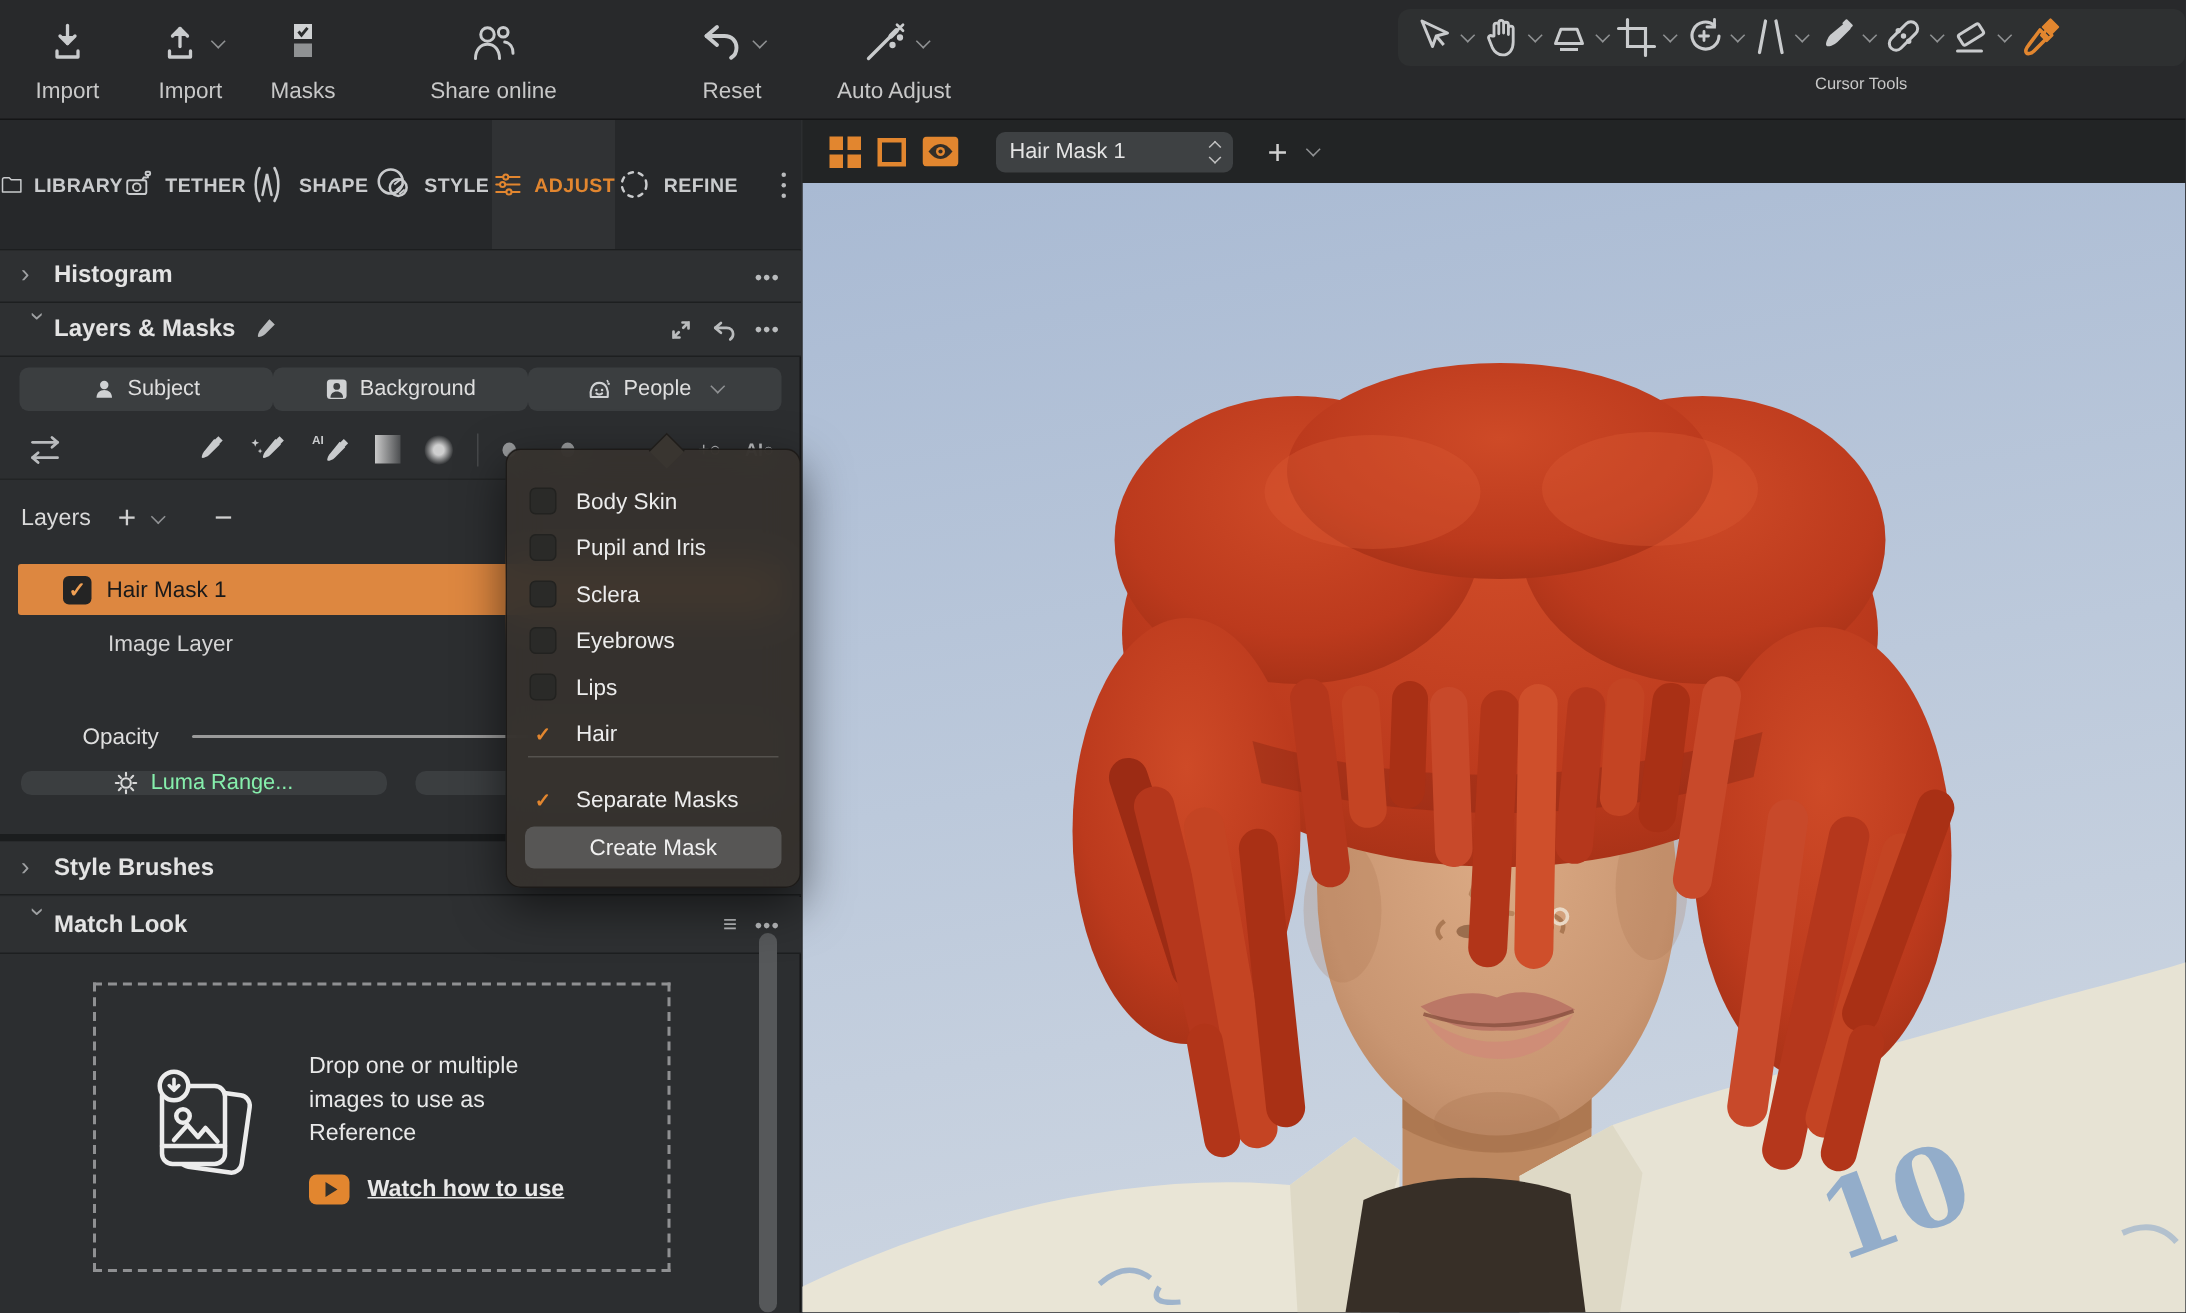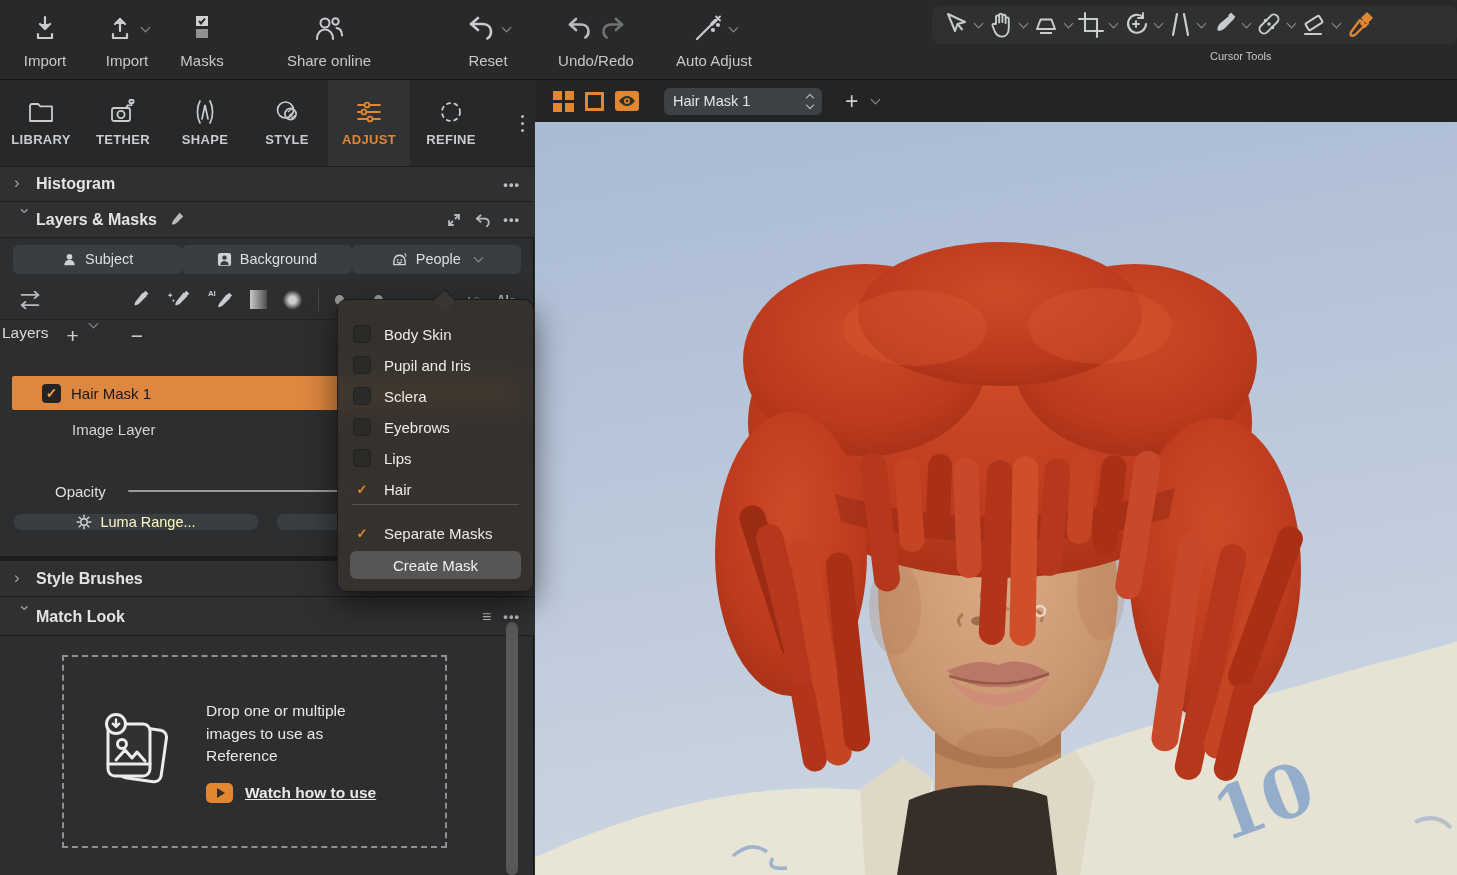--- a/index.html
+++ b/index.html
@@ -13,49 +13,49 @@
   .tb-tool .ic{height:46px;display:flex;align-items:center;justify-content:center;gap:4px}
   .tb-tool .lbl{white-space:nowrap}
   .chev{width:7px;height:7px;border-right:1.6px solid #8f9193;border-bottom:1.6px solid #8f9193;transform:rotate(45deg);display:inline-block;margin-left:3px;margin-top:-4px}
   .cursor-tools{position:absolute;right:0;top:6px;width:525px}
   .ct-row{display:flex;align-items:center;gap:5px;background:#2e3031;border-radius:8px;padding:4px 0 4px 10px;margin-right:0}
   .ct-item{display:flex;align-items:center;gap:2px}
   .ct-label{color:#c8c8c8;font-size:11px;margin-top:6px;margin-left:278px}
   
   .panel{position:absolute;left:0;top:80px;width:534px;height:795px;background:#2c2e30;border-right:1px solid #161718;z-index:10}
   .tabs{position:absolute;left:0;top:0;width:534px;height:87px;background:#26282a;display:flex;align-items:stretch;border-bottom:1px solid #1c1e1f}
-  .tab{width:82px;display:flex;flex-direction:column;align-items:center;justify-content:center;gap:7px;color:#c9cbcd;font-size:13px;font-weight:700;letter-spacing:.3px}
+  .tab{width:82px;display:flex;align-items:center;justify-content:center;gap:7px;color:#c9cbcd;font-size:13px;font-weight:700;letter-spacing:.3px}
   .tab.active{background:#303234;color:#e2862f}
   .tabs-menu{margin-left:auto;display:flex;align-items:center;padding-right:10px;color:#b9bbbd;font-size:18px;letter-spacing:0;line-height:6px}
   .tabs-menu .dots{display:flex;flex-direction:column;gap:4px}
   .tabs-menu .dots i{width:3px;height:3px;border-radius:50%;background:#b9bbbd;display:block}
   .sec-hdr{position:absolute;left:0;width:534px;height:35px;display:flex;align-items:center;padding:0 14px;border-bottom:1px solid #1d1f20;background:#2e3032;color:#e3e3e3;font-size:16px;font-weight:700}
   .sec-hdr .arrow{color:#9fa1a3;font-size:17px;font-weight:400;width:22px;display:inline-block}
   .arrow-right{display:inline-block;transform:translateY(-1px)}
   .arrow-down{display:inline-block;transform:rotate(90deg) translateX(-1px)}
   .hdr-right{margin-left:auto;display:flex;align-items:center;gap:12px;color:#b9bbbd}
   .dots3{font-size:13px;letter-spacing:1px;color:#b9bbbd}
   .mask-btn-row{position:absolute;left:0;top:158px;width:534px;height:42px;display:flex;align-items:center;padding:0 13px}
   .mask-btn{flex:1;height:29px;background:#3b3e40;border-radius:6px;display:flex;align-items:center;justify-content:center;gap:8px;color:#dedede;font-size:14.5px}
   .icon-row{position:absolute;left:0;top:200px;width:534px;height:40px;display:flex;align-items:center;gap:16px;padding:0 18px;border-bottom:1px solid #222425}
   .grad-sq{width:19px;height:19px;background:linear-gradient(90deg,#c9c9c9,#4c4e50)}
   .soft-circle{width:20px;height:20px;border-radius:50%;background:radial-gradient(circle,#cfcfcf 25%,rgba(207,207,207,0) 72%)}
   .vsep{width:1px;height:22px;background:#46484a}
   .dim-dot{width:10px;height:10px;border-radius:50%;background:#97999b}
-  .layers-bar{position:absolute;left:0;top:244px;width:534px;height:44px;display:flex;color:#d9d9d9;font-size:15.5px;padding:0 2px;gap:8px}
+  .layers-bar{position:absolute;left:0;top:244px;width:534px;height:44px;display:flex;align-items:center;color:#d9d9d9;font-size:15.5px;padding:0 14px;gap:8px}
   .plus{font-size:21px;color:#cfcfcf;margin-left:10px}
   .minus{font-size:21px;color:#cfcfcf;margin-left:26px}
   .layer-selected{position:absolute;left:12px;top:296px;width:508px;height:34px;background:#dd8740;border-radius:2px;display:flex;align-items:center;padding:0 10px;gap:10px}
   .layer-selected .name{color:#191919;font-size:15px}
   .cb{width:19px;height:19px;border-radius:4px;background:#242424;display:flex;align-items:center;justify-content:center;color:#f0a054;font-size:14px;font-weight:700;margin-left:20px}
   .layer-row{position:absolute;left:12px;top:334px;width:508px;height:30px;display:flex;align-items:center;padding-left:60px;color:#d4d4d4;font-size:15px}
   .opacity-row{position:absolute;left:0;top:398px;width:534px;height:26px;display:flex;align-items:center;padding-left:55px;color:#dedede;font-size:15px}
   .opacity-row .slider{flex:1;height:2px;background:#9a9a9a;margin:0 16px 0 22px;border-radius:1px;position:relative}
   .btn-row{position:absolute;left:0;top:434px;width:534px;height:30px;display:flex;gap:19px;padding:0 14px}
-  .panel-btn{height:16px;background:#3b3e40;border-radius:7px;display:flex;justify-content:center;gap:8px;color:#fef9c3;font-size:14.5px}
+  .panel-btn{height:16px;background:#3b3e40;border-radius:7px;display:flex;justify-content:center;gap:8px;color:#86efac;font-size:14.5px}
   .big-div{position:absolute;left:0;top:476px;width:534px;height:5px;background:#1b1d1e}
   .dropzone{position:absolute;left:62px;top:575px;width:385px;height:193px;border:2px dashed #8f9092;display:flex;align-items:center;padding:0 8px 0 28px;gap:28px;color:#e8e8e8}
   .drop-text{font-size:15.5px;line-height:1.48}
   .watch-row{display:flex;align-items:center;gap:12px;margin-top:15px}
   .play-btn{width:27px;height:20px;border-radius:5px;background:#e2862f;display:flex;align-items:center;justify-content:center}
   .play-btn i{width:0;height:0;border-left:8px solid #33302b;border-top:5px solid transparent;border-bottom:5px solid transparent;display:block;margin-left:2px}
   .watch-link{color:#e8e8e8;text-decoration:underline;font-size:15.5px;font-weight:600}
   .scrollbar{position:absolute;left:506px;top:542px;width:12px;height:253px;background:#56585a;border-radius:6px}
   
   .popup{position:absolute;left:337px;top:219px;width:197px;background:rgba(54,50,46,0.94);-webkit-backdrop-filter:blur(12px);backdrop-filter:blur(12px);border-radius:10px;border:1px solid rgba(0,0,0,.45);box-shadow:0 12px 32px rgba(0,0,0,.55);padding:12px 0 12px;z-index:20}
@@ -127,33 +127,20 @@
     <div class="tb-tool" style="width:84px;margin-left:58px">
       <span class="ic">
         <svg width="30" height="32" viewBox="0 0 30 32" fill="none" stroke="#c9cbcd" stroke-width="2.6" stroke-linecap="round" stroke-linejoin="round">
             <path d="M12 5L5 11l7 6"></path>
             <path d="M5 11h12c5 0 8 3.4 8 7.8 0 3-1.4 5.4-3.6 6.7"></path>
           </svg>
         <span class="chev"></span>
       </span>
       <span class="lbl">Reset</span>
     </div>
-    <div class="tb-tool" style="width:104px;margin-left:14px">
-      <span class="ic">
-        <svg width="26" height="32" viewBox="0 0 26 32" fill="none" stroke="#b9bbbd" stroke-width="2.6" stroke-linecap="round" stroke-linejoin="round">
-            <path d="M10 6L4 11.5 10 17"></path>
-            <path d="M4 11.5h11c4.6 0 7.5 3 7.5 7 0 2.6-1.2 4.8-3.2 6"></path>
-          </svg>
-        <svg width="26" height="32" viewBox="0 0 26 32" fill="none" stroke="#6f7173" stroke-width="2.6" stroke-linecap="round" stroke-linejoin="round" style="margin-left:4px">
-            <path d="M16 6l6 5.5L16 17"></path>
-            <path d="M22 11.5H11c-4.6 0-7.5 3-7.5 7 0 2.6 1.2 4.8 3.2 6"></path>
-          </svg>
-      </span>
-      <span class="lbl">Undo/Redo</span>
-    </div>
     <div class="tb-tool" style="width:108px;margin-left:12px">
       <span class="ic">
         <svg width="32" height="32" viewBox="0 0 32 32" fill="none" stroke="#c9cbcd" stroke-width="2.2" stroke-linecap="round">
             <path d="M6 26L21 11"></path>
             <path d="M21 11l3.5-3.5" stroke-width="3.4"></path>
             <path d="M25 3.5l4 4M29 3.5l-4 4" stroke-width="1.8"></path>
             <circle cx="22" cy="17" r="1" fill="#c9cbcd"></circle>
             <circle cx="27" cy="12" r="1" fill="#c9cbcd"></circle>
           </svg>
         <span class="chev"></span>

